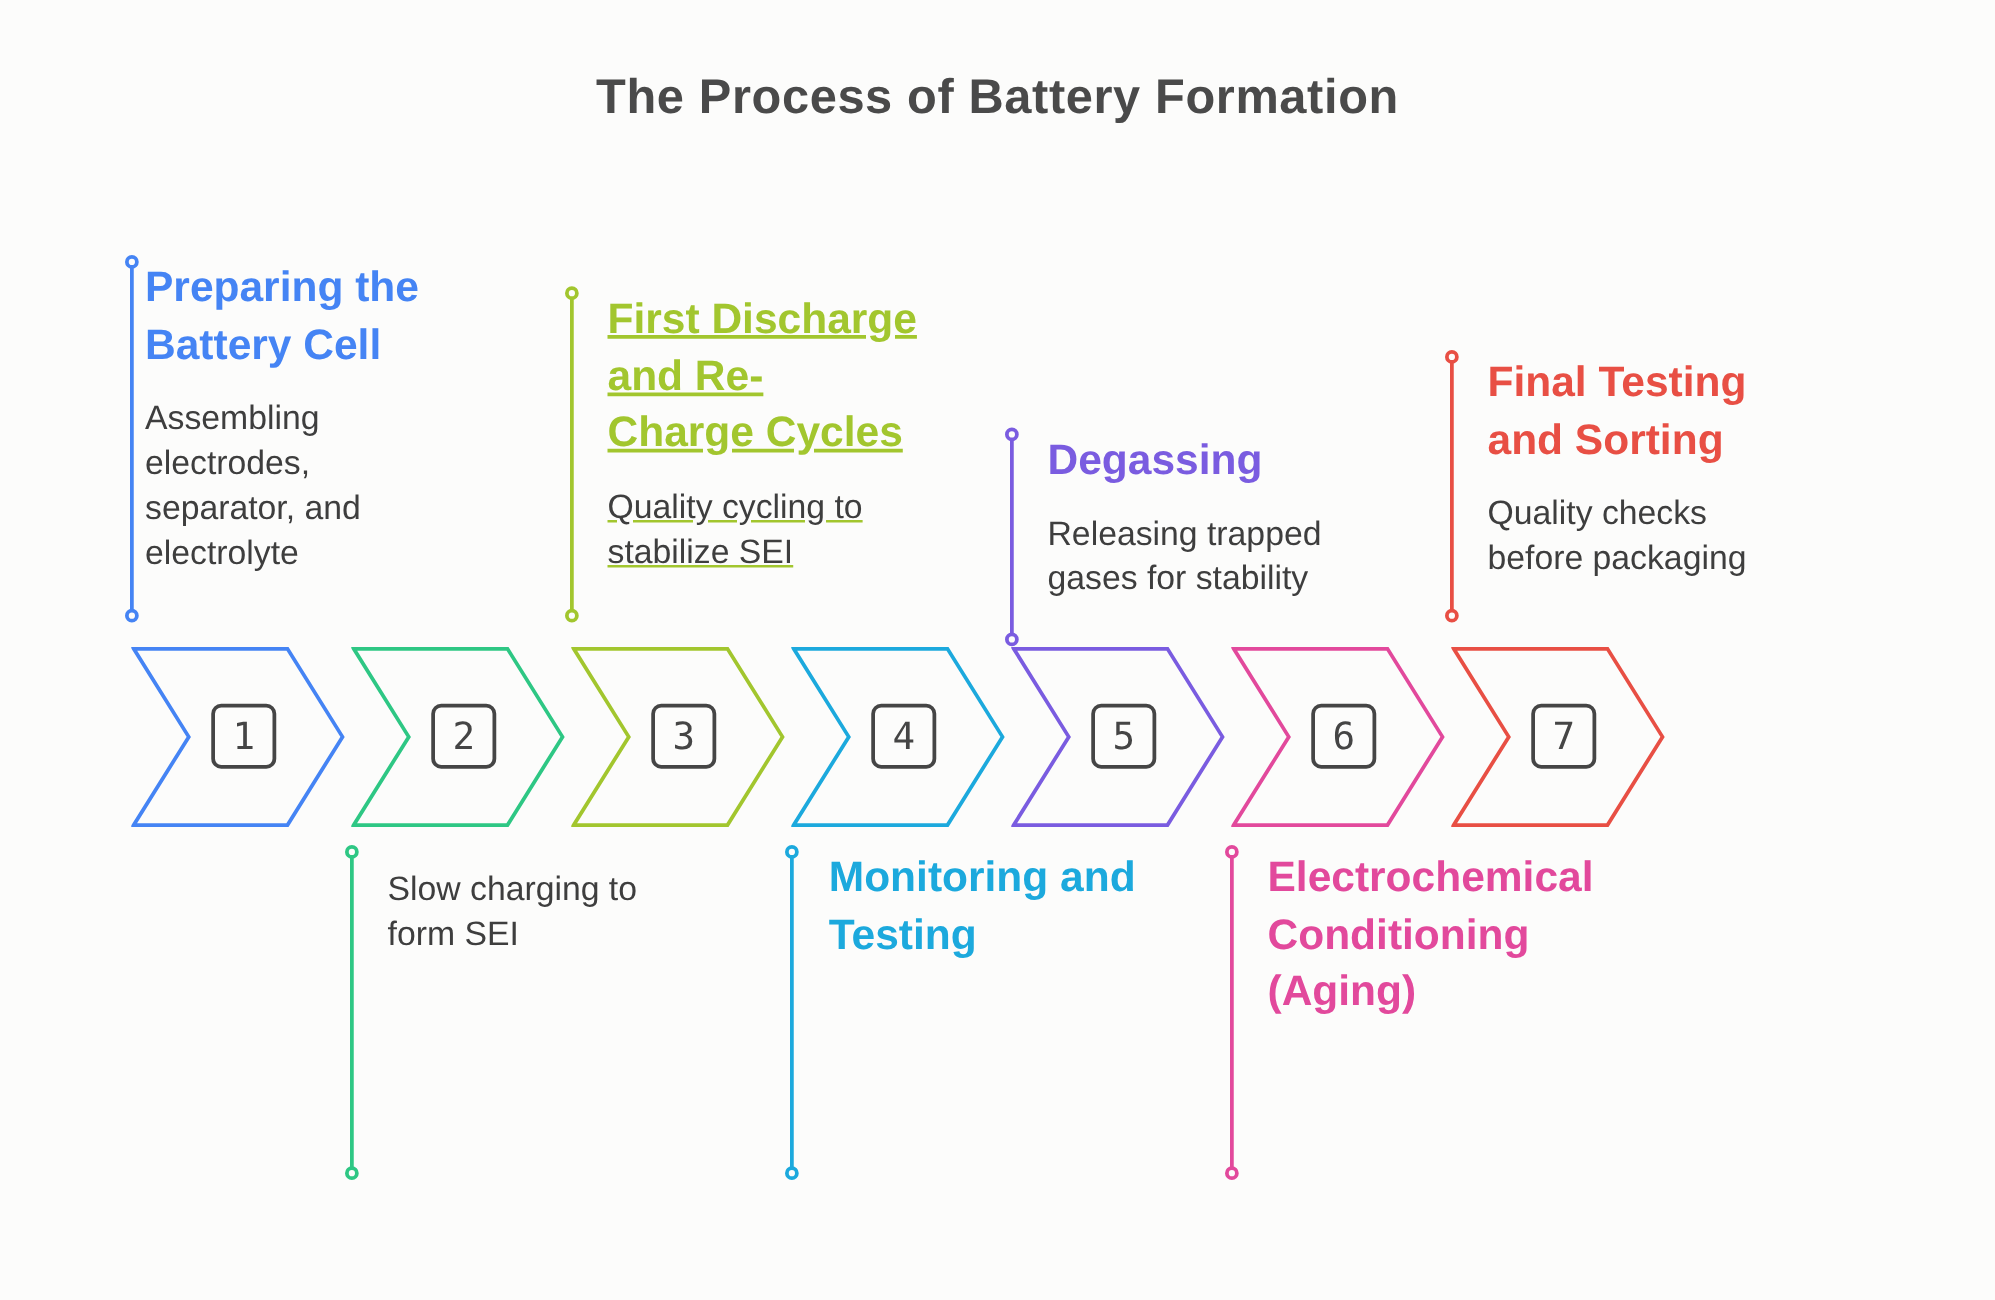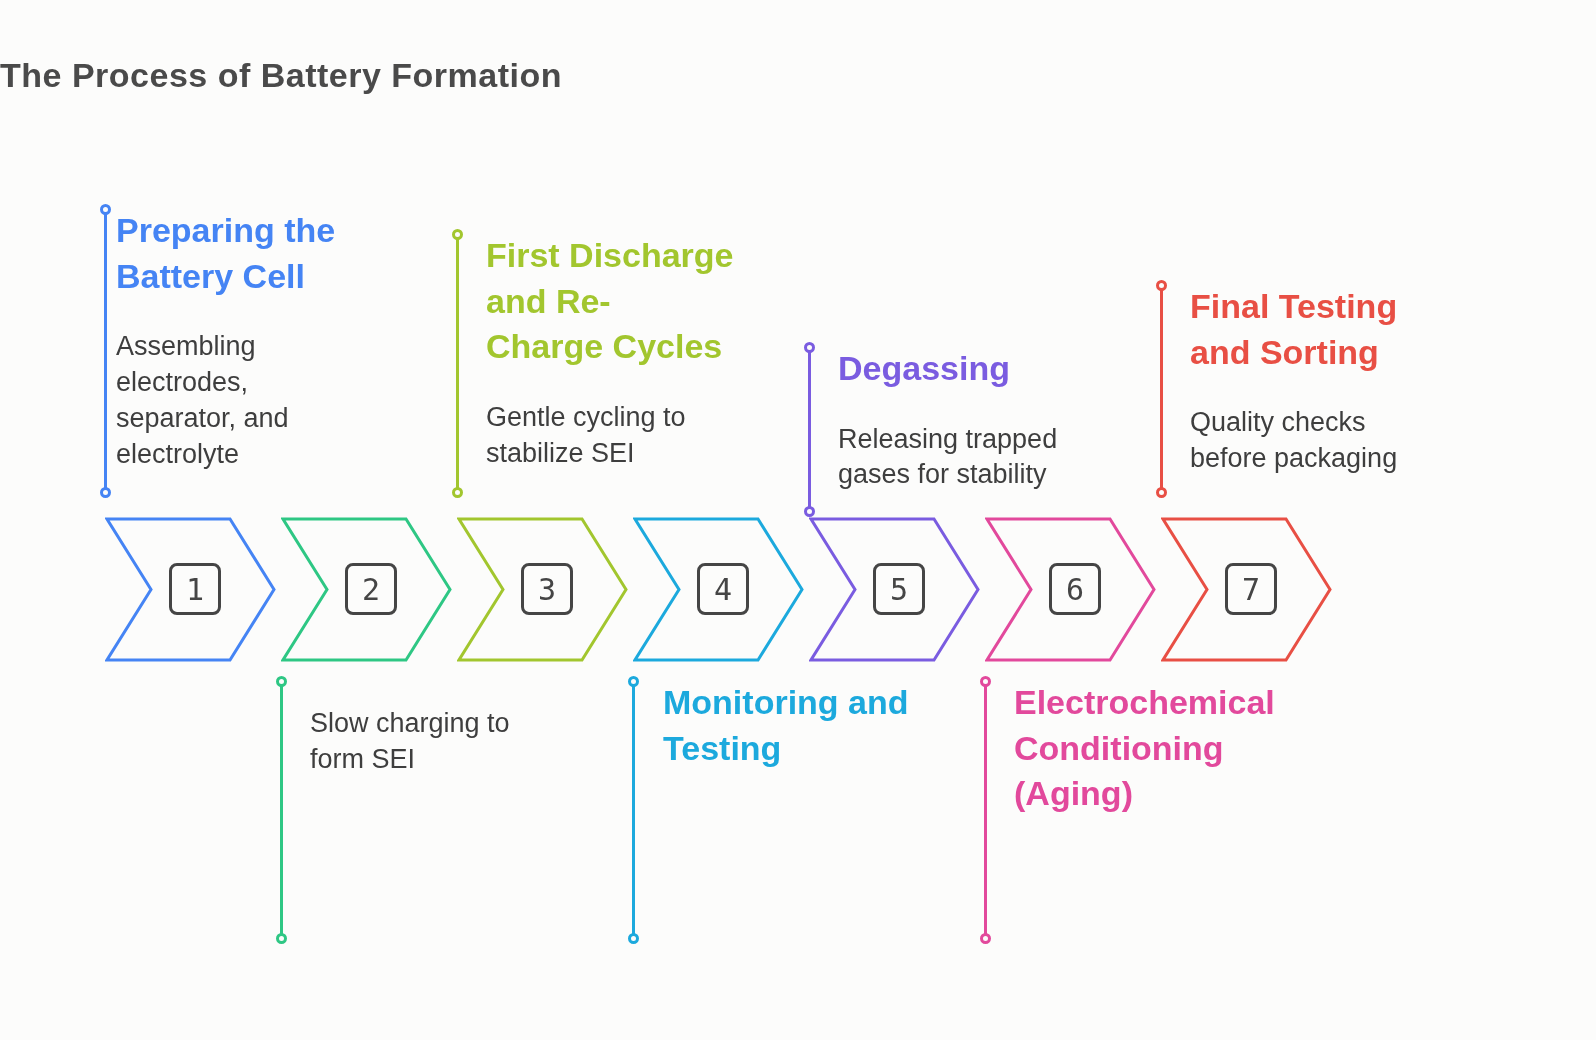--- a/index.html
+++ b/index.html
@@ -15,21 +15,22 @@
     margin: 0 auto;
     background: #fcfcfb;
     overflow: hidden;
   }
   .title {
     position: absolute;
     top: 56px;
     left: 0;
     width: 100%;
     margin: 0;
-    font-size: 34px;
+    text-align: center;
+    font-size: 39px;
     font-weight: 700;
     color: #4a4a4a;
     letter-spacing: 0.5px;
   }
 
   
   .chevron {
     position: absolute;
     top: 517px;
     width: 172px;
@@ -100,31 +101,31 @@
   .vline::after  { bottom: -6px; }
 
   .heading {
     margin-top: 4px;
     font-size: 34px;
     line-height: 1.34;
     font-weight: 700;
     white-space: pre-line;
   }
   .bodytext {
-    margin-top: 30px;
+    margin-top: 18px;
     font-size: 27px;
     line-height: 1.33;
     font-weight: 400;
     color: #3e3e3e;
     white-space: pre-line;
   }
 
   
   .l1 { left: 104px;  top: 204px; height: 294px; padding-left: 12px; }
-  .l3 { left: 456px;  top: 229px; height: 269px; }
+  .l3 { left: 456px;  top: 229px; height: 269px; text-decoration: underline; }
   .l5 { left: 808px;  top: 342px; height: 175px; }
   .l7 { left: 1160px; top: 280px; height: 218px; }
   .l2 { left: 280px;  top: 676px; height: 268px; }
   .l4 { left: 632px;  top: 676px; height: 268px; padding-left: 31px; }
   .l6 { left: 984px;  top: 676px; height: 268px; }
 </style>
 </head>
 <body>
 
 <div class="canvas">
@@ -188,21 +189,21 @@
 electrodes,
 separator, and
 electrolyte</div>
   </div>
 
   <div class="vlabel l3" style="color: rgb(162, 198, 46);">
     <div class="vline"></div>
     <div class="heading">First Discharge
 and Re-
 Charge Cycles</div>
-    <div class="bodytext">Gentle cycling to
+    <div class="bodytext">Quality cycling to
 stabilize SEI</div>
   </div>
 
   <div class="vlabel l5" style="color: rgb(122, 92, 224);">
     <div class="vline"></div>
     <div class="heading">Degassing</div>
     <div class="bodytext">Releasing trapped
 gases for stability</div>
   </div>
 

